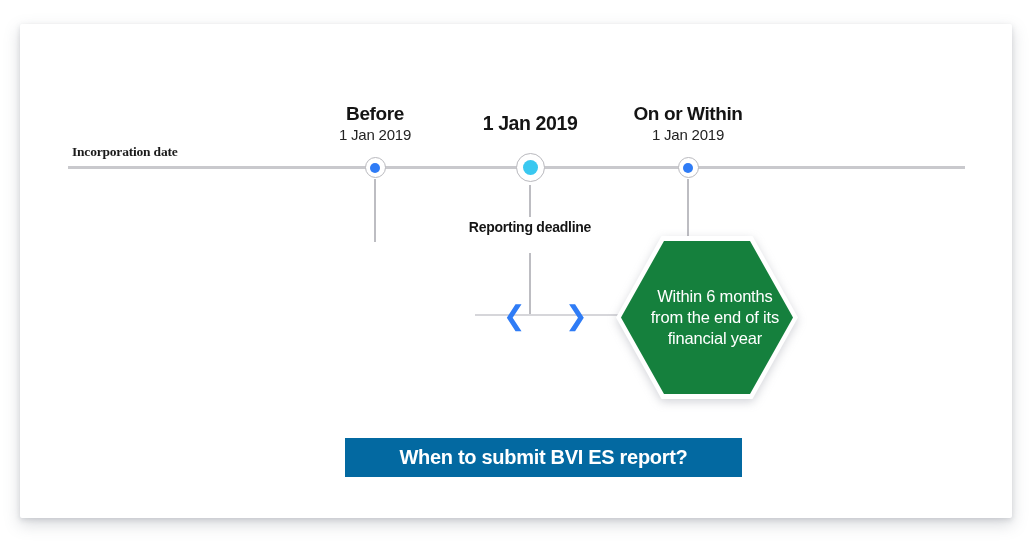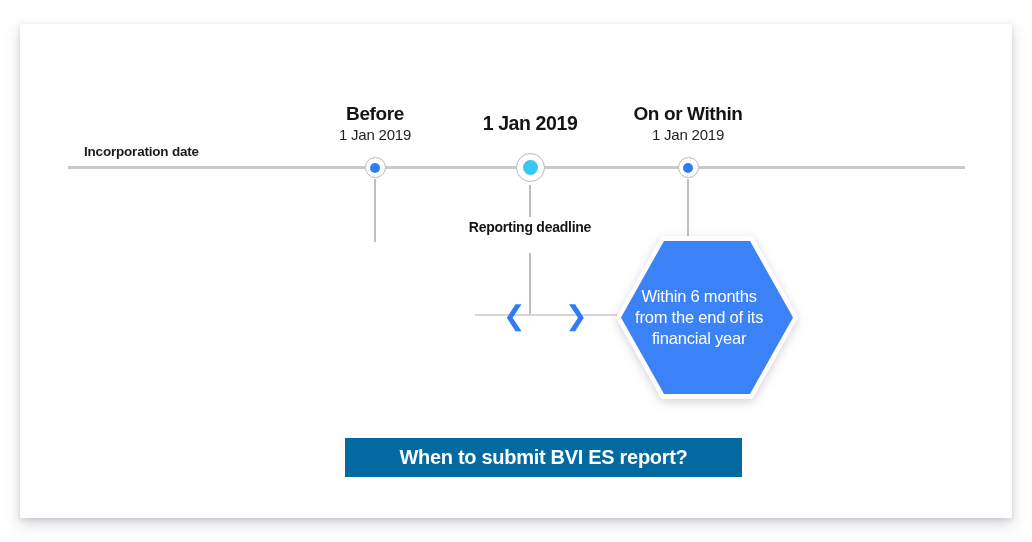--- a/index.html
+++ b/index.html
@@ -40,22 +40,23 @@
 
   .axis-label {
     position: absolute;
     font-size: 13.5px;
     font-weight: bold;
     color: #1b1b1b;
     letter-spacing: -0.2px;
     white-space: nowrap;
   }
   #incorporation-date-label {
-    left: 64px;
+    left: 52px;
     top: 120px;
+    font-family: Liberation Serif, serif;
   }
 
   
   .marker-group {
     position: absolute;
     top: 0;
     width: 0;
     height: 0;
   }
   .marker-title {
@@ -169,25 +170,25 @@
     font-family: "DejaVu Sans", sans-serif;
     font-weight: bold;
     user-select: none;
   }
   #chevron-left  { left: 483px; }
   #chevron-right { left: 545px; }
 
   
   .hexagon {
     position: absolute;
-    background: #3b82f6;
+    background: #15803d;
     clip-path: polygon(25% 0%, 75% 0%, 100% 50%, 75% 100%, 25% 100%, 0% 50%);
     display: flex;
     align-items: center;
-    justify-content: flex-start;
+    justify-content: flex-end;
     text-align: center;
     color: #ffffff;
     box-sizing: border-box;
   }
   .hexagon-wrap {
     position: absolute;
     filter: drop-shadow(0 3px 5px rgba(120,125,140,0.33));
   }
   .hexagon-outline {
     position: absolute;

